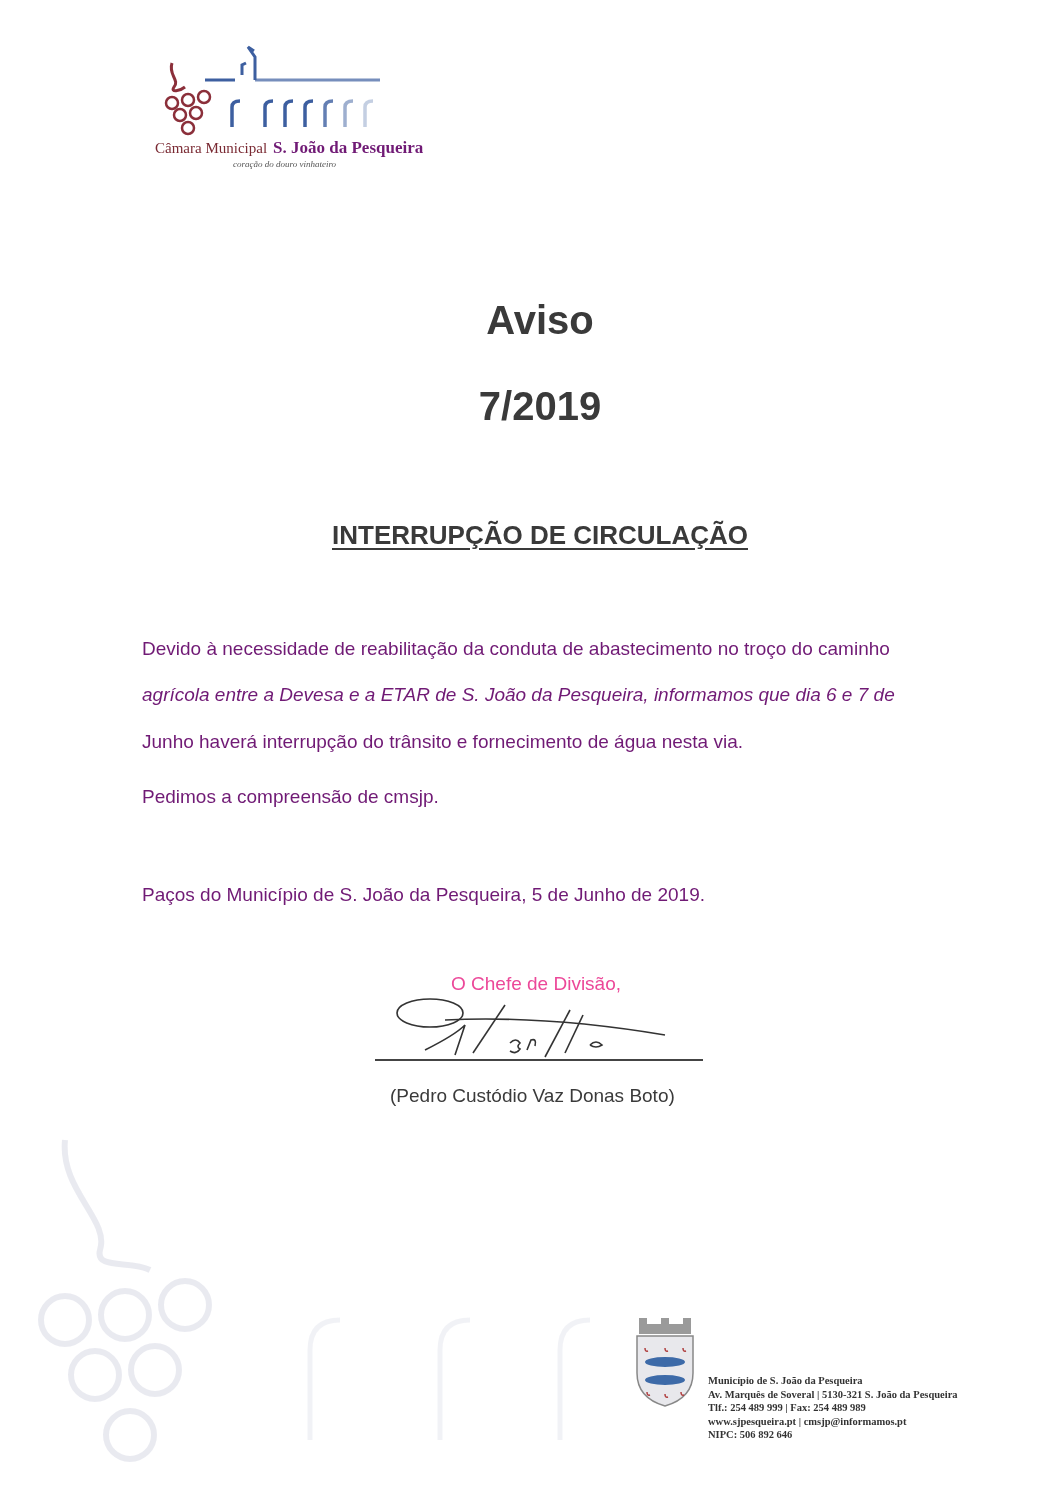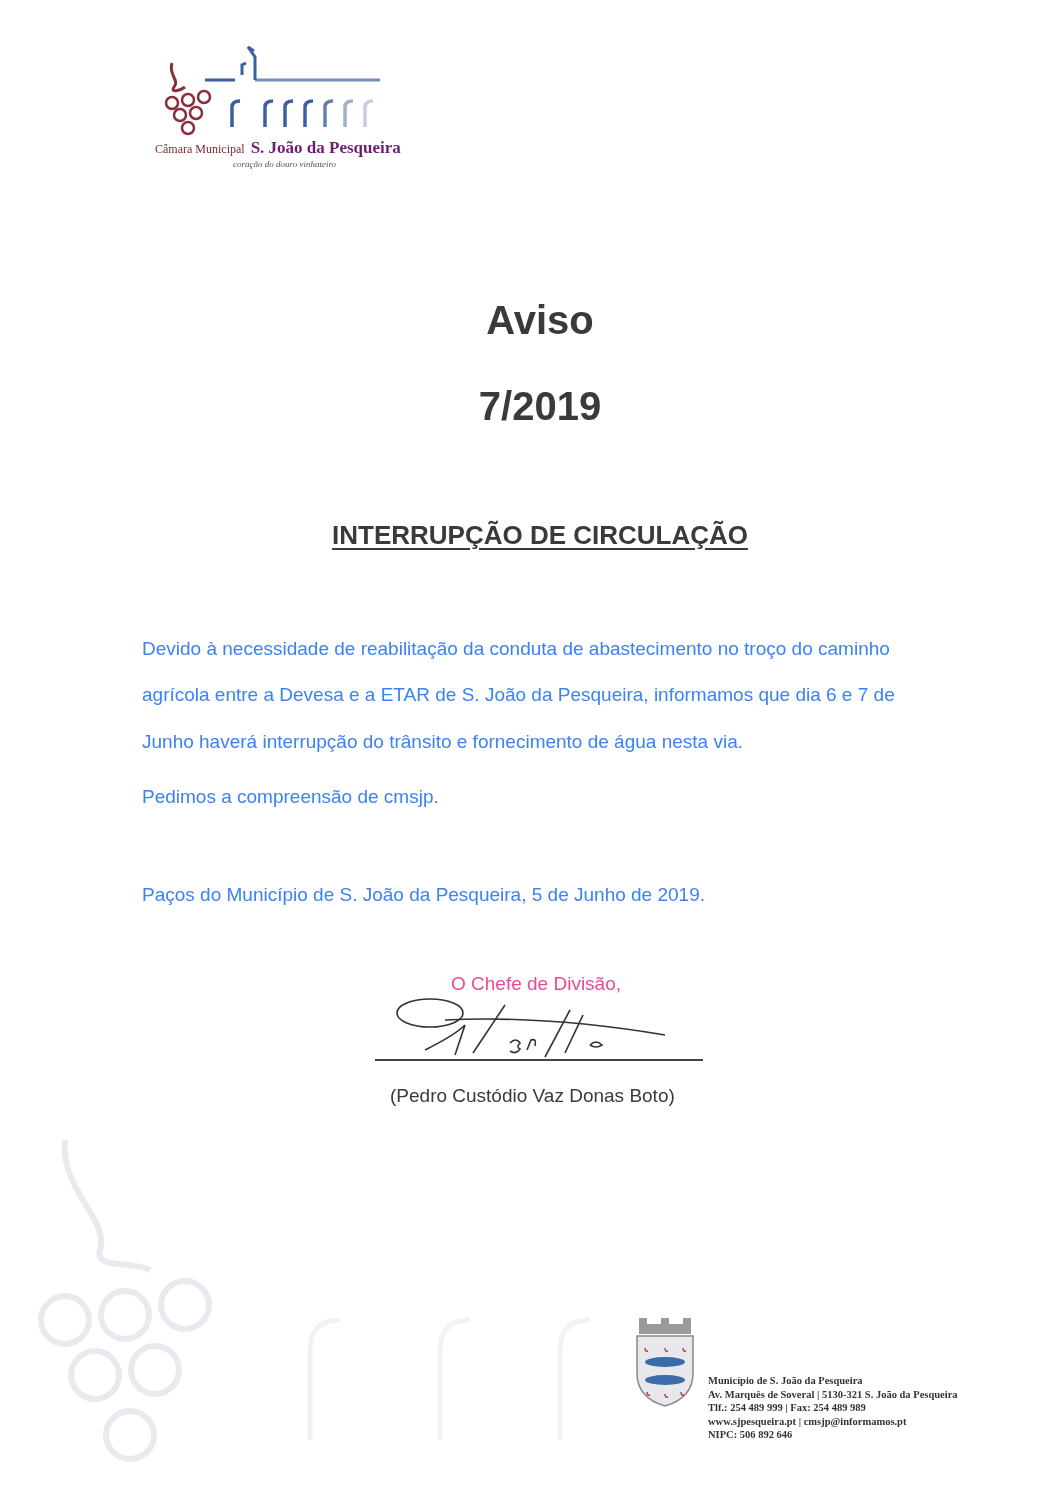--- a/index.html
+++ b/index.html
@@ -1,27 +1,27 @@
 <!DOCTYPE html>
 <html><head>
 <meta charset="utf-8">
 <style>
   html, body { margin:0; padding:0; background:#ffffff; }
   body { width:1060px; height:1500px; position:relative; overflow:hidden; font-family:"Liberation Sans", sans-serif; color:#333; }
   .logo { position:absolute; left:150px; top:35px; width:260px; height:140px; }
   .logo svg { position:absolute; left:0; top:0; }
   .logo-text { position:absolute; left:5px; top:103px; font-family:"Liberation Serif", serif; white-space:nowrap; }
-  .logo-small { font-size:12px; color:#7a2a33; }
+  .logo-small { font-size:15px; color:#7a2a33; }
   .logo-big { font-size:17px; color:#701a75; font-weight:bold; margin-left:2px; }
   .logo-tag { position:absolute; left:83px; top:124px; font-family:"Liberation Serif", serif; font-style:italic; font-size:9px; color:#555; white-space:nowrap; }
   .title { position:absolute; left:0; width:1080px; text-align:center; font-weight:bold; color:#3a3a3a; }
   .t1 { top:298px; font-size:40px; }
   .t2 { top:384px; font-size:40px; }
   .t3 { top:520px; font-size:26px; text-decoration:underline; text-underline-offset:4px; }
-  .para { position:absolute; left:142px; font-size:19px; color:#3b82f6; white-space:nowrap; }
+  .para { position:absolute; left:142px; font-size:19px; color:#701a75; white-space:nowrap; }
   .sig-label { position:absolute; left:451px; top:973px; font-size:19px; color:#ec4899; }
   .sig-line { position:absolute; left:375px; top:1059px; width:328px; height:2px; background:#444; }
   .sig-svg { position:absolute; left:395px; top:995px; }
   .sig-name { position:absolute; left:390px; top:1085px; font-size:19px; color:#3a3a3a;text-align:right; }
   .wm { position:absolute; left:20px; top:1120px; opacity:0.18; }
   .footer { position:absolute; left:625px; top:1318px; }
   .crest { position:absolute; left:0; top:0; }
   .ft { position:absolute; left:83px; top:12px; font-family:"Liberation Serif", serif; font-size:10.5px; line-height:13.5px; color:#333; white-space:nowrap; font-weight:bold;margin-top:44px; }
 </style>
 </head>
@@ -62,21 +62,21 @@
     <span class="logo-big">S. João da Pesqueira</span>
   </div>
   <div class="logo-tag">coração do douro vinhateiro</div>
 </div>
 
 <div class="title t1">Aviso</div>
 <div class="title t2">7/2019</div>
 <div class="title t3">INTERRUPÇÃO DE CIRCULAÇÃO</div>
 
 <div class="para" style="top:638px;">Devido à necessidade de reabilitação da conduta de abastecimento no troço do caminho</div>
-<div class="para" style="top:684px;">agrícola entre a Devesa e a ETAR de S. João da Pesqueira, informamos que dia 6 e 7 de</div>
+<div class="para" style="top:684px;font-style:italic;">agrícola entre a Devesa e a ETAR de S. João da Pesqueira, informamos que dia 6 e 7 de</div>
 <div class="para" style="top:731px;">Junho haverá interrupção do trânsito e fornecimento de água nesta via.</div>
 <div class="para" style="top:786px;">Pedimos a compreensão de cmsjp.</div>
 <div class="para" style="top:884px;">Paços do Município de S. João da Pesqueira, 5 de Junho de 2019.</div>
 
 <div class="sig-label">O Chefe de Divisão,</div>
 <svg class="sig-svg" width="290" height="70">
   <g fill="none" stroke="#333" stroke-width="1.6">
     <ellipse cx="35" cy="18" rx="33" ry="14"></ellipse>
     <path d="M50 25 Q 150 20 270 40"></path>
     <path d="M30 55 Q 60 40 70 30 L 60 60"></path>

